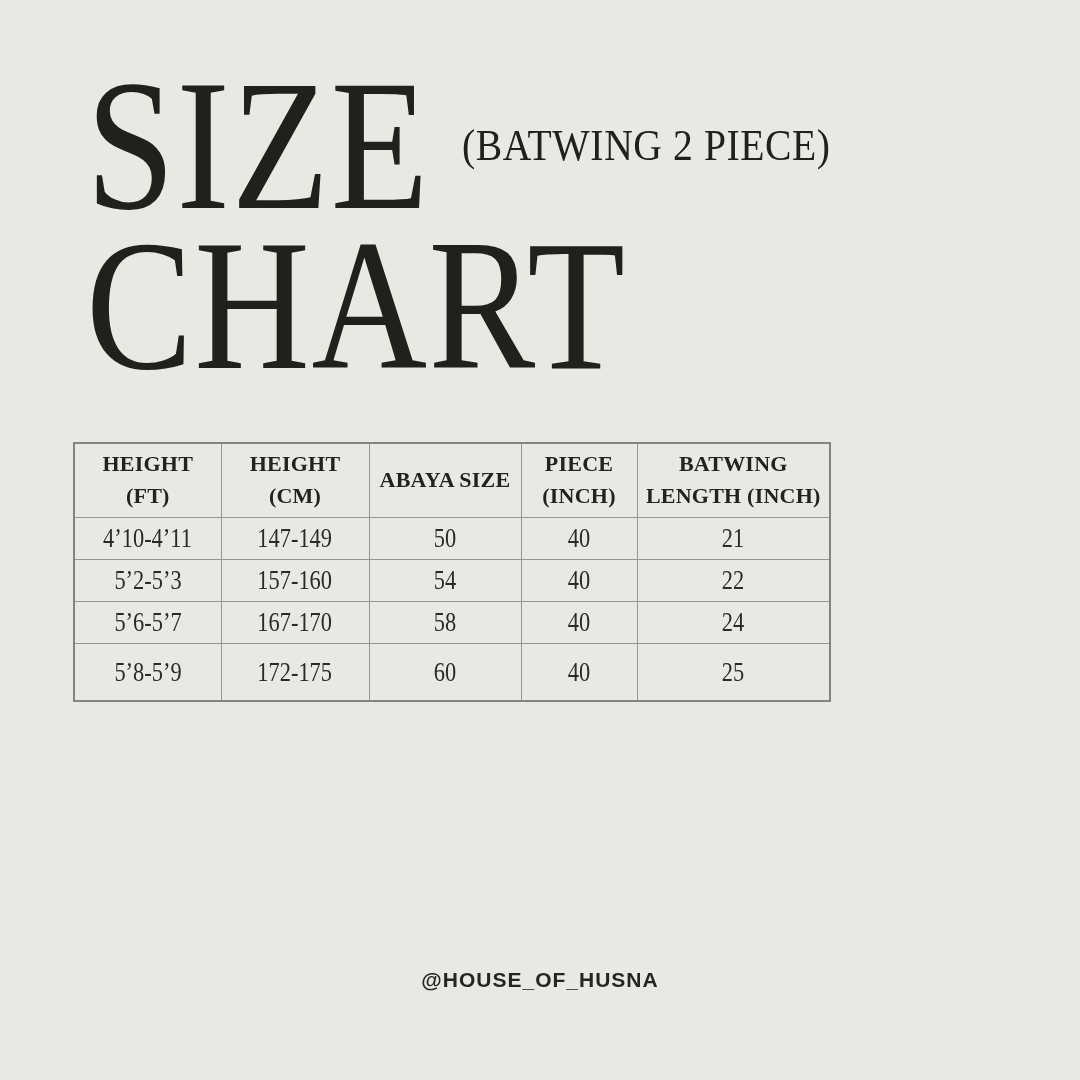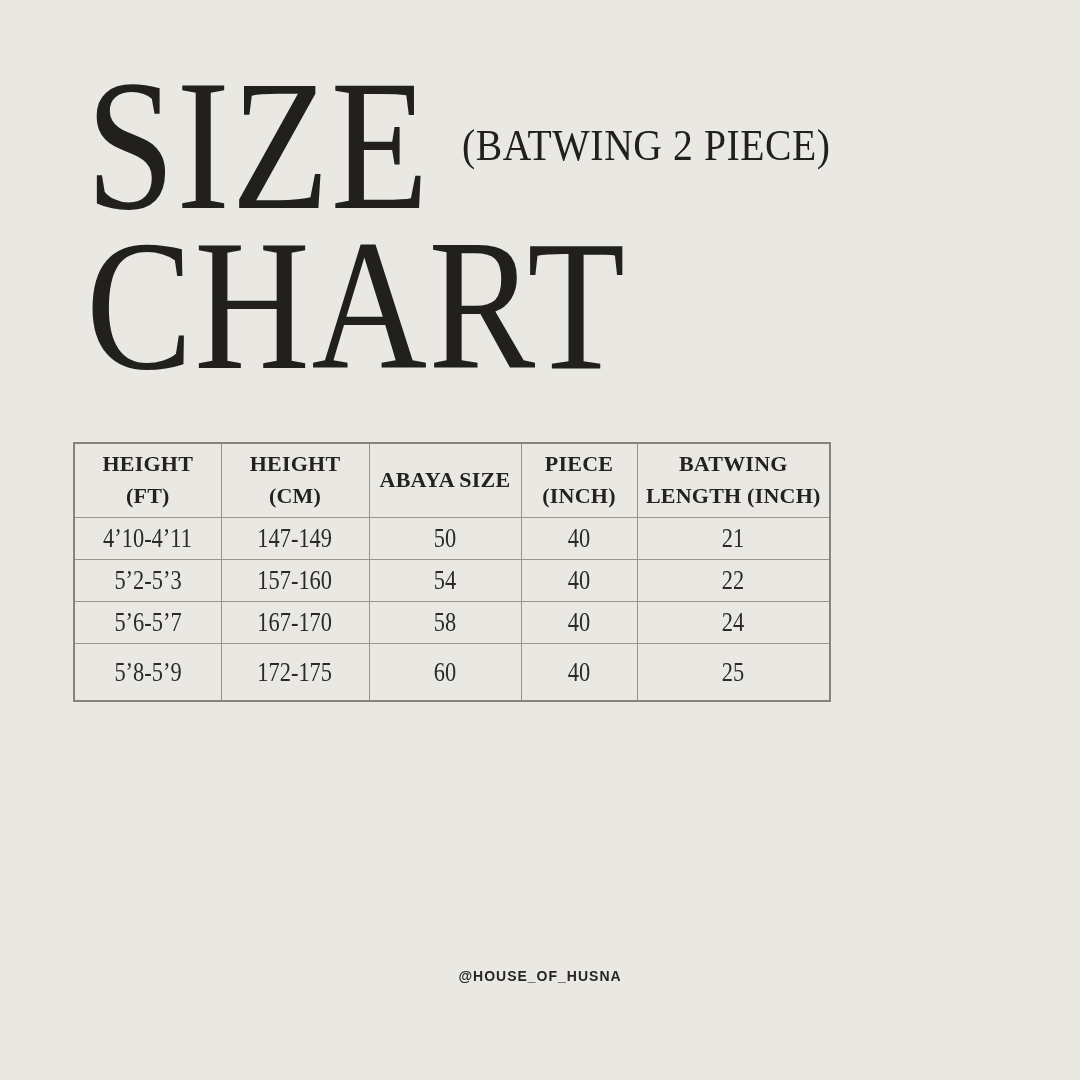--- a/index.html
+++ b/index.html
@@ -93,21 +93,21 @@
     white-space: nowrap;
   }
 
   
   .footer {
     position: absolute;
     left: 0; top: 968px;
     width: 100%;
     text-align: center;
     font-weight: bold;
-    font-size: 14px;
+    font-size: 21px;
     letter-spacing: 1px;
     color: #262522;
   }
 </style>
 </head>
 <body>
 
 <div class="canvas">
 
   <div class="title-line title-size">

